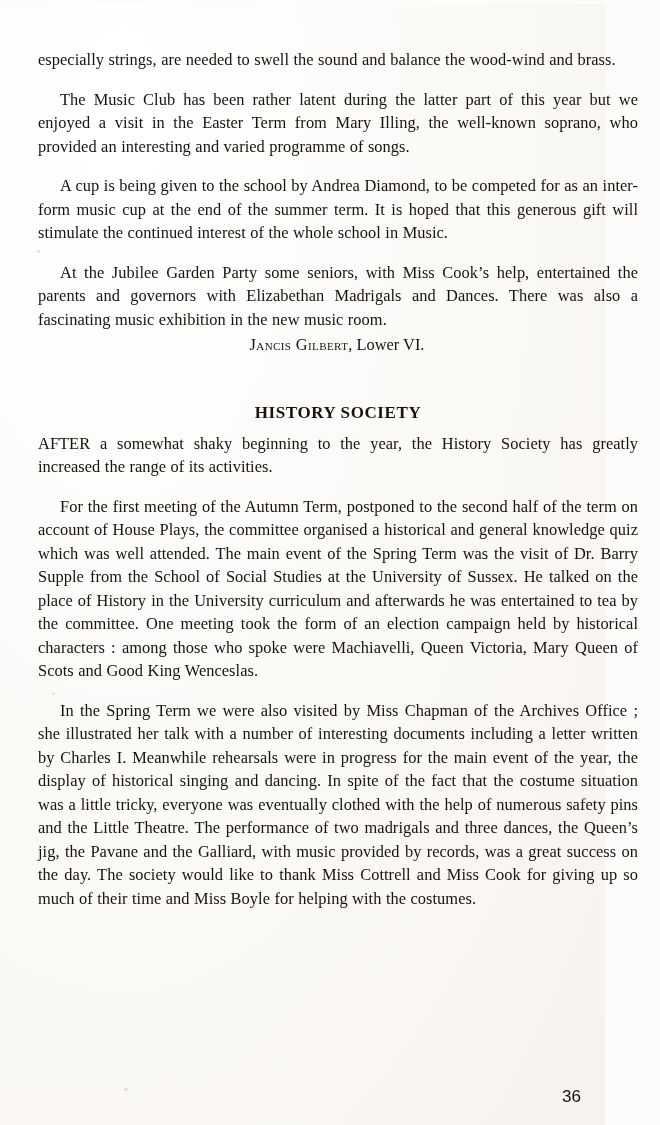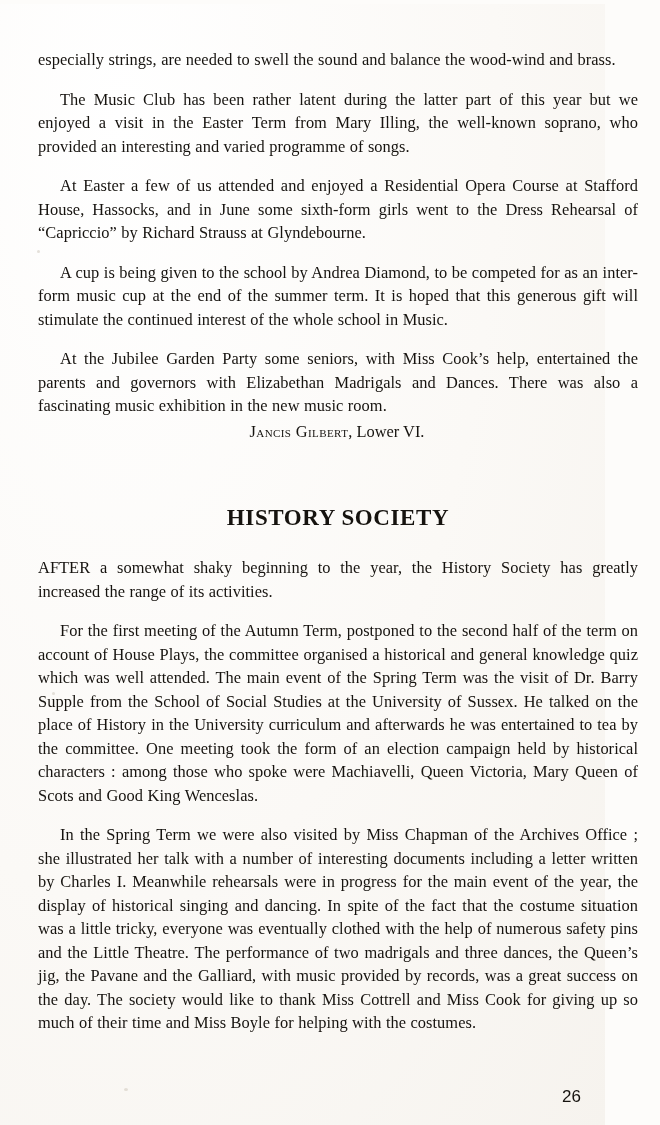--- a/index.html
+++ b/index.html
@@ -52,22 +52,22 @@
     font-size: 16.4px;
     line-height: 23.5px;
     text-align: center;
     padding-right: 2px;
   }
   .smallcaps {
     font-variant: small-caps;
     letter-spacing: 0.4px;
   }
   h2.section-title {
-    margin: 16px;
-    font-size: 23px;
+    margin: 0;
+    font-size: 17px;
     font-weight: bold;
     text-align: center;
     letter-spacing: 0.6px;
     padding-bottom: 9px;
   }
   .page-number {
     position: absolute;
     right: 24px;
     bottom: 22px;
     font-size: 17px;
@@ -88,31 +88,30 @@
 
   <div class="speck" style="left:52px; top:688px; width:3px; height:3px;"></div>
   <div class="speck" style="left:124px; top:1084px; width:4px; height:3px;"></div>
   <div class="speck" style="left:37px; top:246px; width:3px; height:3px;"></div>
 
   <div class="content">
 
     <div>
       <p class="para noindent">especially strings, are needed to swell the sound and balance the wood-wind and brass.</p>
       <p class="para">The Music Club has been rather latent during the latter part of this year but we enjoyed a visit in the Easter Term from Mary Illing, the well-known soprano, who provided an interesting and varied programme of songs.</p>
-      <p class="para">At Easter a few of us attended and enjoyed a Residential Opera Course at Stafford House, Hassocks, and in June some sixth-form girls went to the Dress Rehearsal of “Capriccio” by Richard Strauss at Glyndebourne.</p>
       <p class="para">A cup is being given to the school by Andrea Diamond, to be competed for as an inter-form music cup at the end of the summer term.   It is hoped that this generous gift will stimulate the continued interest of the whole school in Music.</p>
       <p class="para">At the Jubilee Garden Party some seniors, with Miss Cook’s help, entertained the parents and governors with Elizabethan Madrigals and Dances.   There was also a fascinating music exhibition in the new music room.</p>
       <p class="signature"><span class="smallcaps">Jancis Gilbert</span><span>, Lower VI.</span></p>
     </div>
 
     <div class="section-gap"></div>
 
     <div>
       <h2 class="section-title">HISTORY SOCIETY</h2>
       <p class="para noindent">AFTER a somewhat shaky beginning to the year, the History Society has greatly increased the range of its activities.</p>
       <p class="para">For the first meeting of the Autumn Term, postponed to the second half of the term on account of House Plays, the committee organised a historical and general knowledge quiz which was well attended.   The main event of the Spring Term was the visit of Dr. Barry Supple from the School of Social Studies at the University of Sussex.   He talked on the place of History in the University curriculum and afterwards he was entertained to tea by the committee.   One meeting took the form of an election campaign held by historical characters : among those who spoke were Machiavelli, Queen Victoria, Mary Queen of Scots and Good King Wenceslas.</p>
       <p class="para">In the Spring Term we were also visited by Miss Chapman of the Archives Office ; she illustrated her talk with a number of interesting documents including a letter written by Charles I.   Meanwhile rehearsals were in progress for the main event of the year, the display of historical singing and dancing.   In spite of the fact that the costume situation was a little tricky, everyone was eventually clothed with the help of numerous safety pins and the Little Theatre.   The performance of two madrigals and three dances, the Queen’s jig, the Pavane and the Galliard, with music provided by records, was a great success on the day.   The society would like to thank Miss Cottrell and Miss Cook for giving up so much of their time and Miss Boyle for helping with the costumes.</p>
     </div>
 
   </div>
 
-  <div class="page-number">26</div>
+  <div class="page-number">36</div>
 </div>
 
 </body></html>

